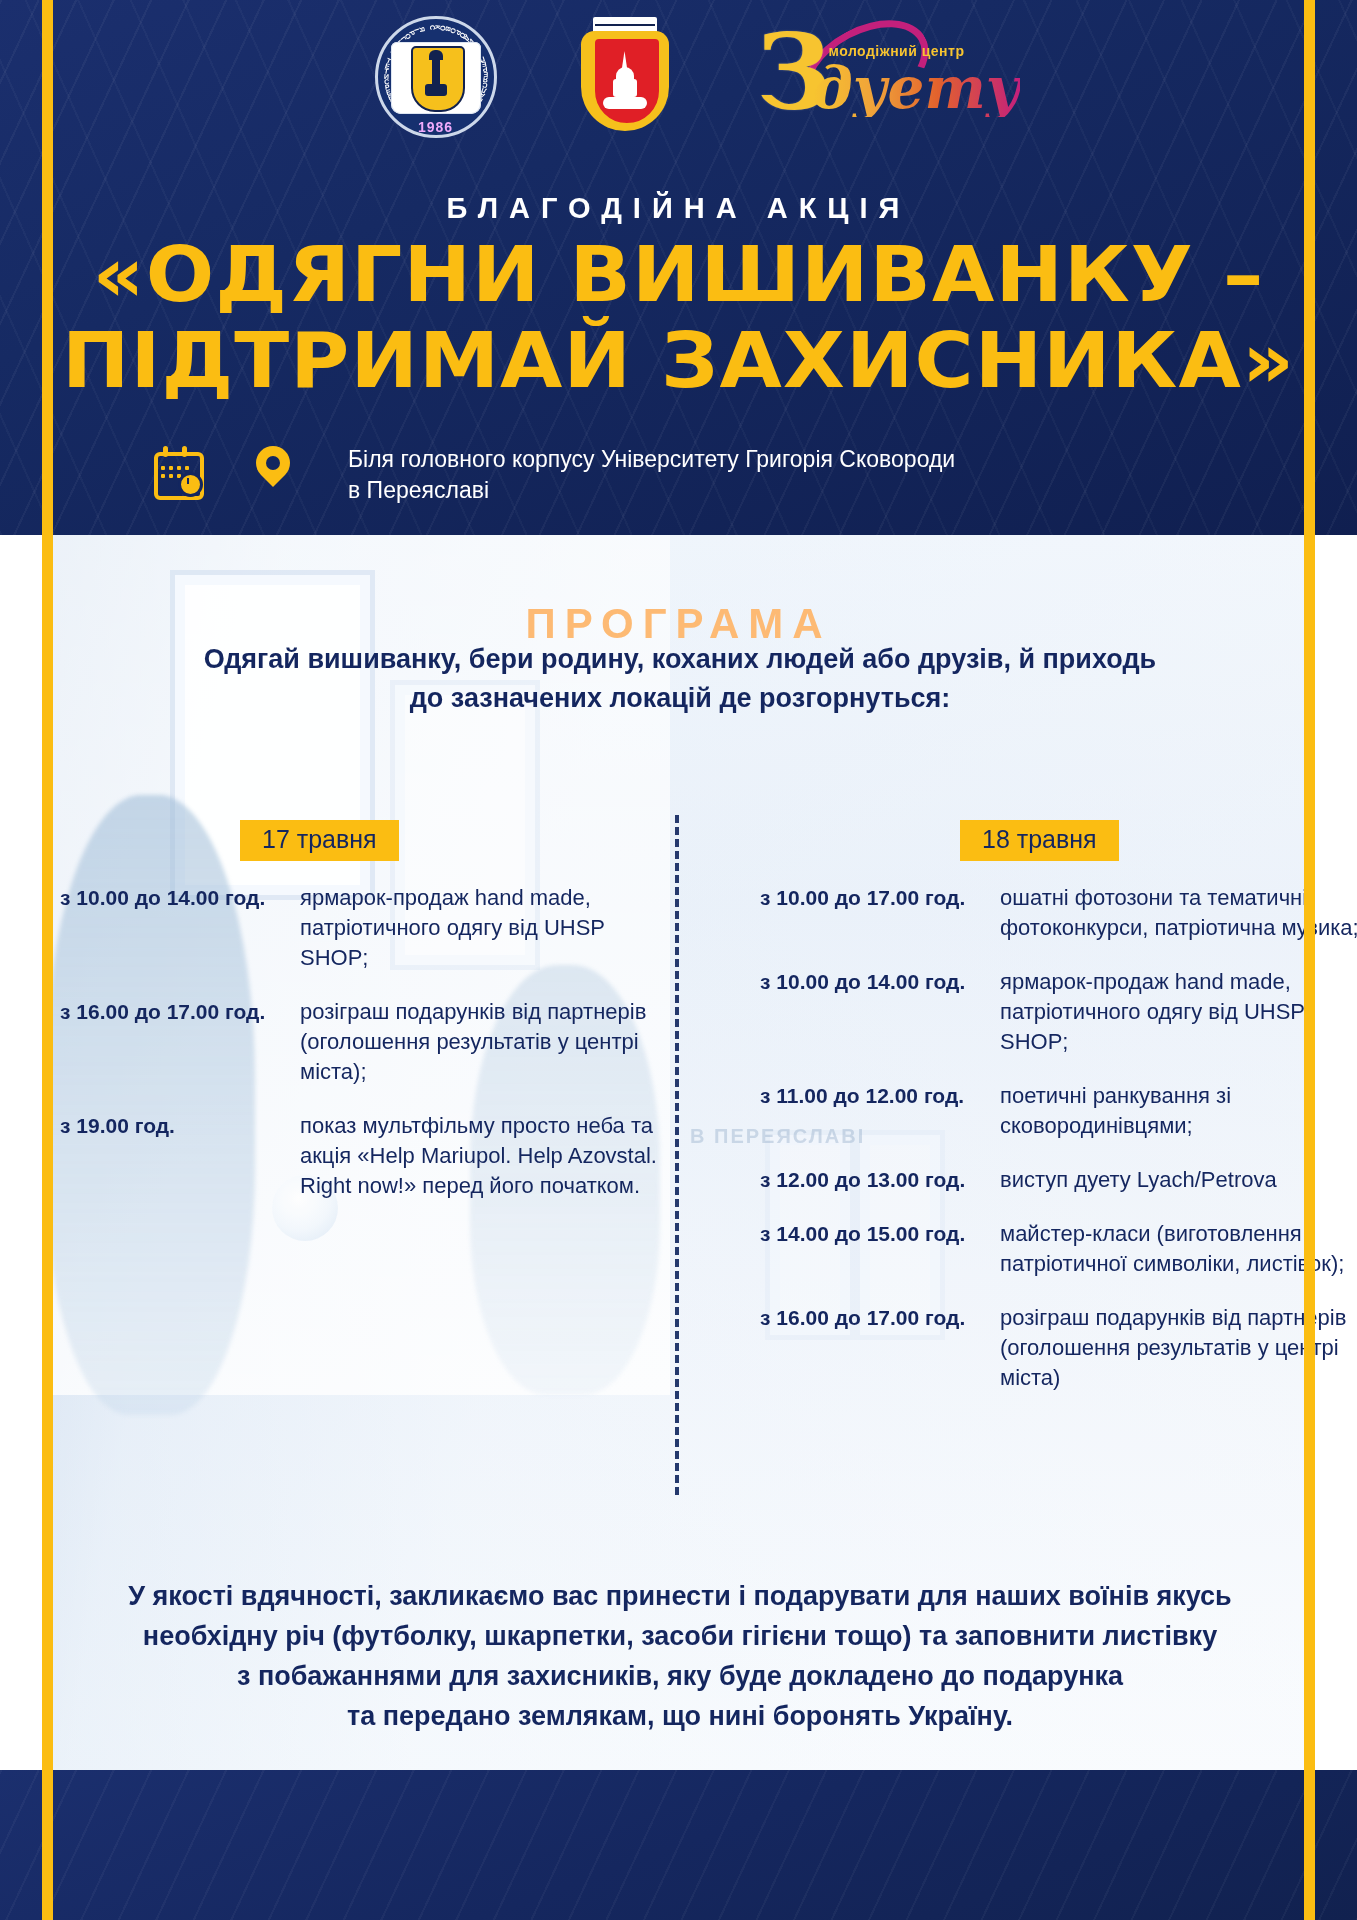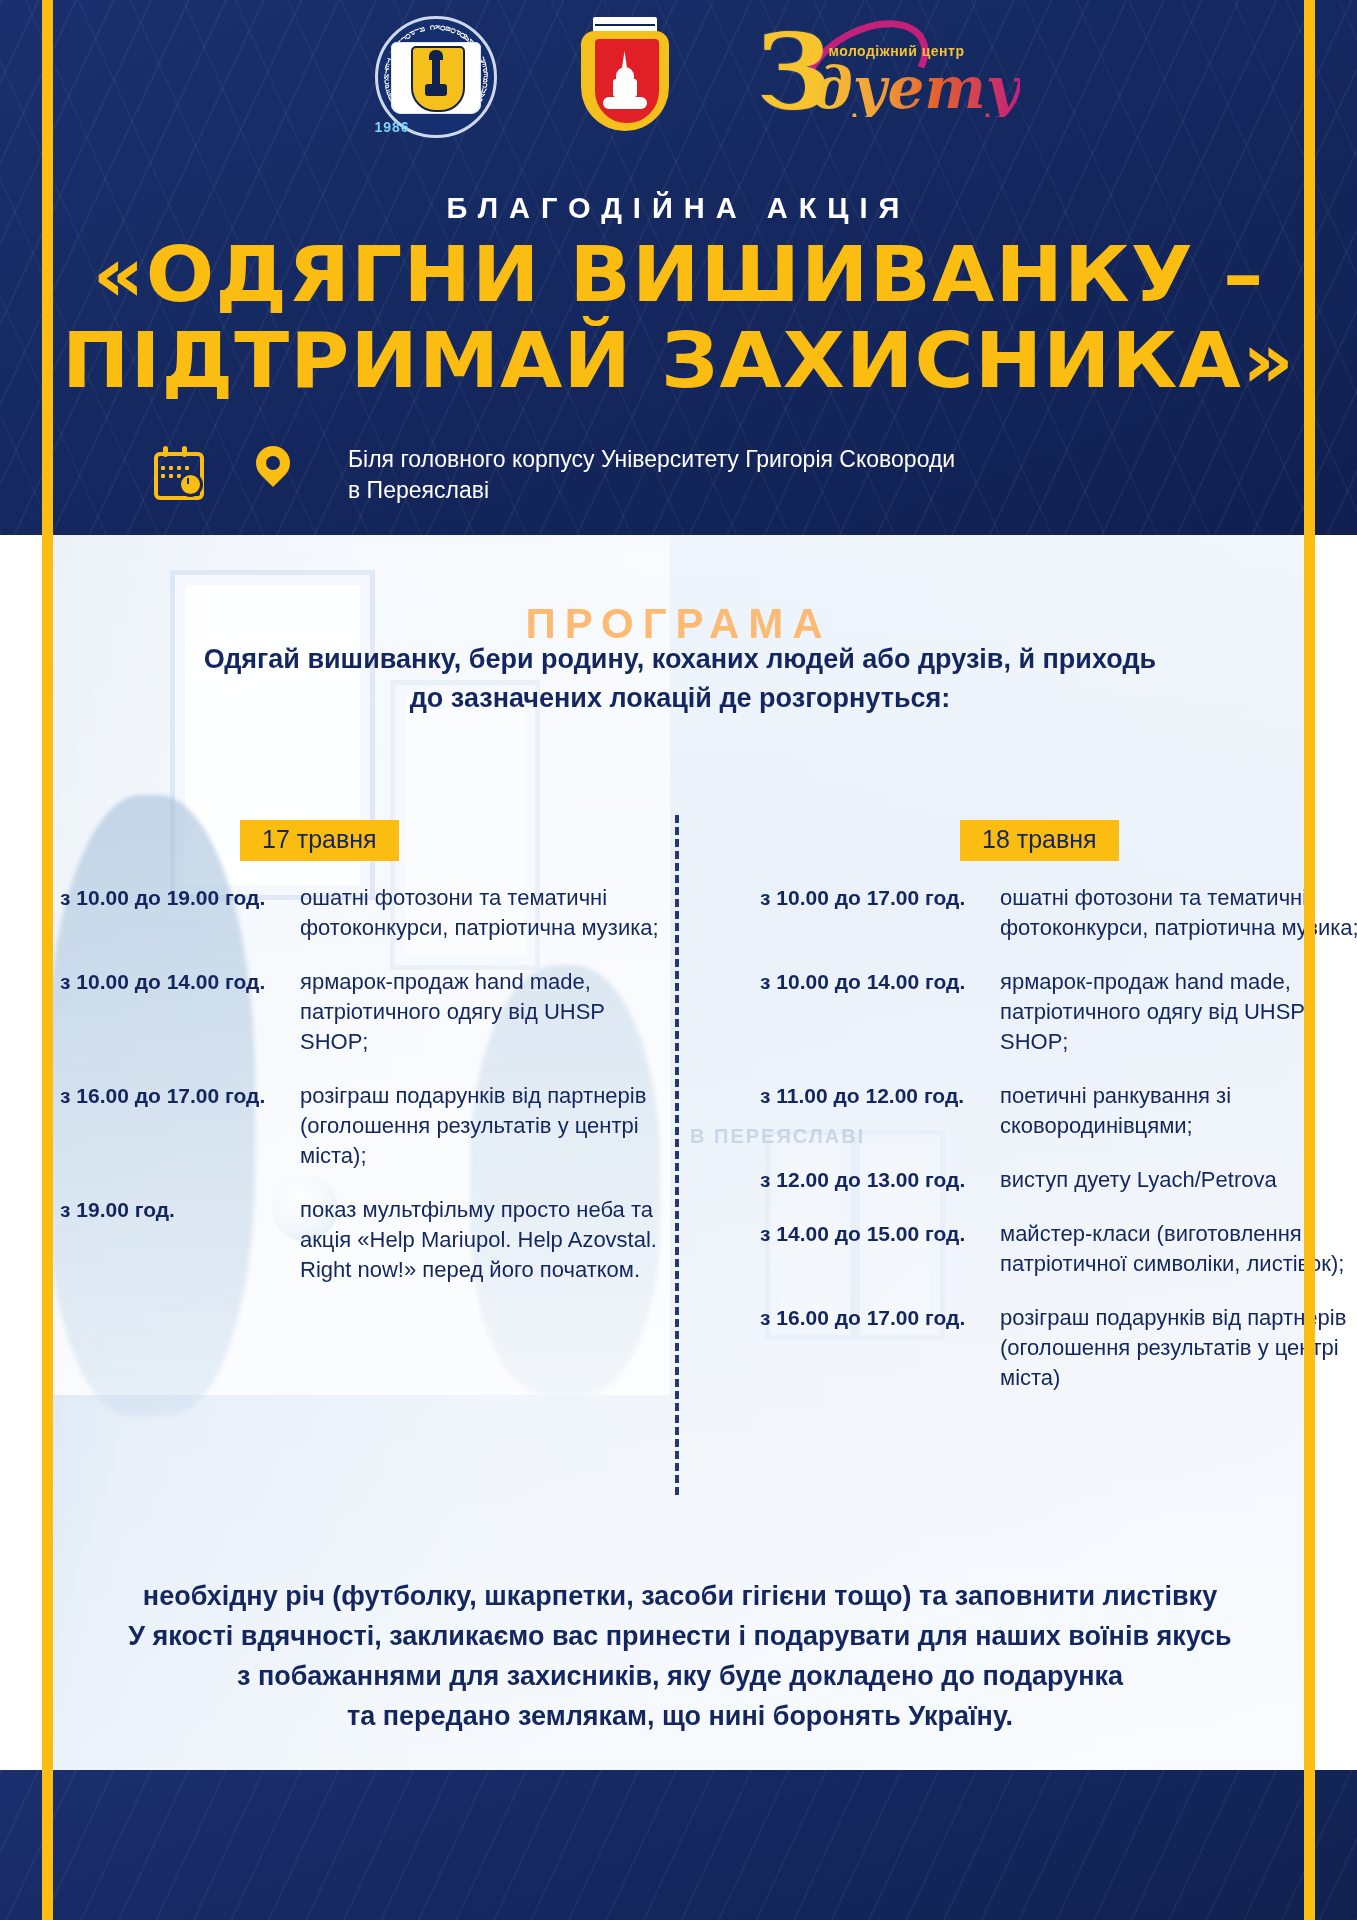--- a/index.html
+++ b/index.html
@@ -134,22 +134,22 @@
   }
   .logo-uni .tower::before{
     content:"";position:absolute;left:-7px;top:26px;width:22px;height:12px;
     background:#12224f;border-radius:3px;
   }
   .logo-uni .tower::after{
     content:"";position:absolute;left:-3px;top:-8px;width:14px;height:10px;
     background:#12224f;border-radius:6px 6px 0 0;
   }
   .logo-uni .year{
-    position:absolute;left:0;right:0;bottom:3px;text-align:left;
-    font-size:14px;font-weight:bold;color:#7dd3fc;letter-spacing:1px;
+    position:absolute;left:0;right:0;bottom:3px;text-align:center;
+    font-size:14px;font-weight:bold;color:#f0abfc;letter-spacing:1px;
   }
 
   .logo-city{position:relative;width:100px;height:120px;}
   .logo-city .crown{
     position:absolute;left:18px;top:0;width:64px;height:20px;
     background:#ffffff;border-radius:2px;
   }
   .logo-city .crown::after{
     content:"";position:absolute;left:2px;top:7px;right:2px;height:2px;background:#12224f;
   }
@@ -448,24 +448,20 @@
   </div>
 
   <div class="vdiv"></div>
 
   <div class="cols">
 
     <div class="col left">
       <div class="daychip">17 травня</div>
       <div class="rows">
         <div class="row">
-          <div class="time">з 10.00 до 19.00 год.</div>
-          <div class="desc">ошатні фотозони та тематичні фотоконкурси, патріотична музика;</div>
-        </div>
-        <div class="row">
           <div class="time">з 10.00 до 14.00 год.</div>
           <div class="desc">ярмарок-продаж hand made, патріотичного одягу від UHSP SHOP;</div>
         </div>
         <div class="row">
           <div class="time">з 16.00 до 17.00 год.</div>
           <div class="desc">розіграш подарунків від партнерів (оголошення результатів у центрі міста);</div>
         </div>
         <div class="row">
           <div class="time">з 19.00 год.</div>
           <div class="desc">показ мультфільму просто неба та акція «Help Mariupol. Help Azovstal. Right now!» перед його початком.</div>
@@ -499,19 +495,19 @@
         <div class="row">
           <div class="time">з 16.00 до 17.00 год.</div>
           <div class="desc">розіграш подарунків від партнерів (оголошення результатів у центрі міста)</div>
         </div>
       </div>
     </div>
 
   </div>
 
   <div class="closing">
+    <div>У якості вдячності, закликаємо вас принести і подарувати для наших воїнів якусь</div>
     <div>необхідну річ (футболку, шкарпетки, засоби гігієни тощо) та заповнити листівку</div>
-    <div>У якості вдячності, закликаємо вас принести і подарувати для наших воїнів якусь</div>
     <div>з побажаннями для захисників, яку буде докладено до подарунка</div>
     <div>та передано землякам, що нині боронять Україну.</div>
   </div>
 
 </div>
 
 </body></html>

